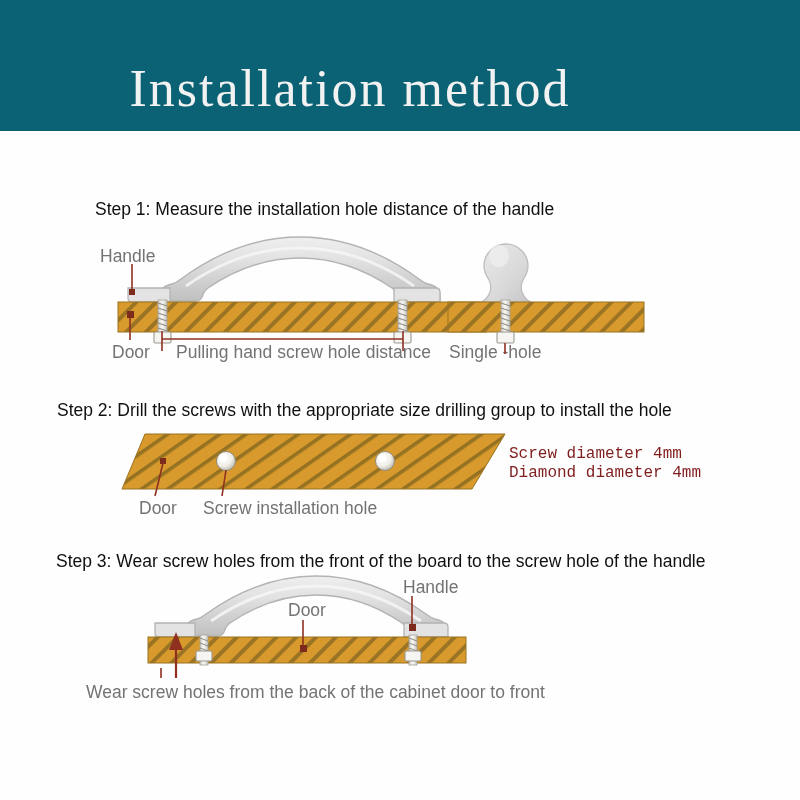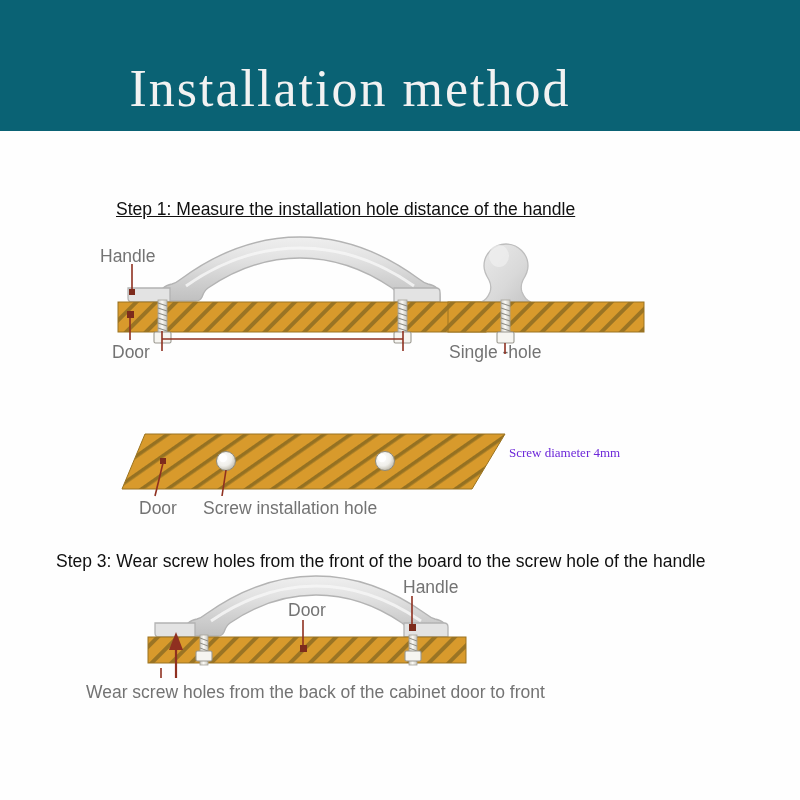--- a/index.html
+++ b/index.html
@@ -49,37 +49,37 @@
   }
 
   
   .step-text {
     position: absolute;
     font-family: "Liberation Sans", sans-serif;
     font-size: 17.5px;
     color: #101010;
     white-space: nowrap;
   }
-  #step1-text { left: 116px; top: 199px; text-decoration: underline; }
+  #step1-text { left: 95px; top: 199px; }
   #step2-text { left: 57px;  top: 400px; }
   #step3-text { left: 56px;  top: 551px; }
 
   
   .lbl {
     position: absolute;
     font-family: "Liberation Sans", sans-serif;
     font-size: 17.5px;
     color: #737373;
     white-space: nowrap;
   }
   .spec-line {
     position: absolute;
-    font-family: Liberation Serif, serif;
-    font-size: 13px;
-    color: #6d28d9;
+    font-family: Liberation Mono, monospace;
+    font-size: 16px;
+    color: #7f1d1d;
     white-space: nowrap;
   }
 
   
   .diagram {
     position: absolute;
     left: 0;
     top: 0;
     width: 800px;
     height: 800px;
@@ -88,29 +88,32 @@
 </style>
 </head>
 <body>
 
 <div id="page">
 
   <div class="header-band"></div>
   <div class="header-title">Installation method</div>
 
   <div class="step-text" id="step1-text">Step 1: Measure the installation hole distance of the handle</div>
+  <div class="step-text" id="step2-text">Step 2: Drill the screws with the appropriate size drilling group to install the hole</div>
   <div class="step-text" id="step3-text">Step 3: Wear screw holes from the front of the board to the screw hole of the handle</div>
 
   <div class="lbl" style="left:100px; top:246px;">Handle</div>
   <div class="lbl" style="left:112px; top:342px;">Door</div>
+  <div class="lbl" style="left:176px; top:342px;">Pulling hand screw hole distance</div>
   <div class="lbl" style="left:449px; top:342px;">Single -hole</div>
 
   <div class="lbl" style="left:139px; top:498px;">Door</div>
   <div class="lbl" style="left:203px; top:498px;">Screw installation hole</div>
   <div class="spec-line" style="left:509px; top:445px;">Screw diameter 4mm</div>
+  <div class="spec-line" style="left:509px; top:464px;">Diamond diameter 4mm</div>
 
   <div class="lbl" style="left:403px; top:577px;">Handle</div>
   <div class="lbl" style="left:288px; top:600px;">Door</div>
   <div class="lbl" style="left:86px;  top:682px;">Wear screw holes from the back of the cabinet door to front</div>
 
   <svg class="diagram" viewBox="0 0 800 800" width="800" height="800">
     <defs>
 
       <pattern id="woodHatch" width="14" height="14" patternUnits="userSpaceOnUse" patternTransform="rotate(45)">
         <rect width="14" height="14" fill="#d89a2c"></rect>

